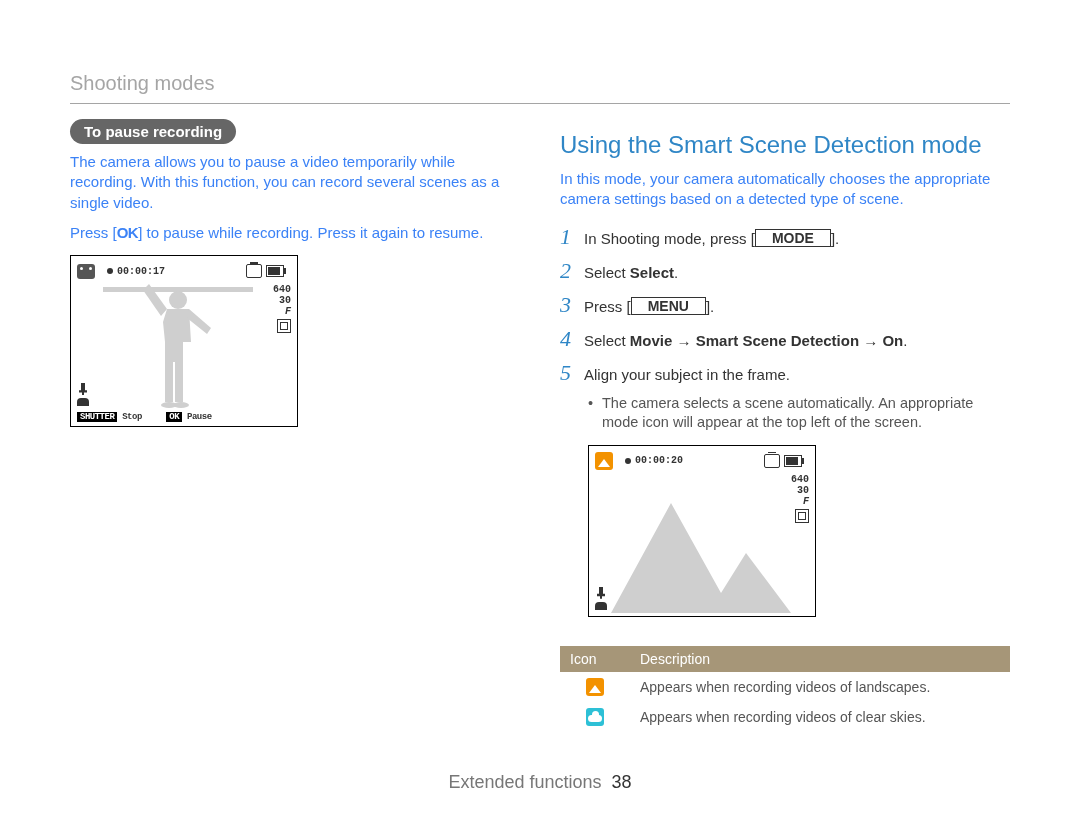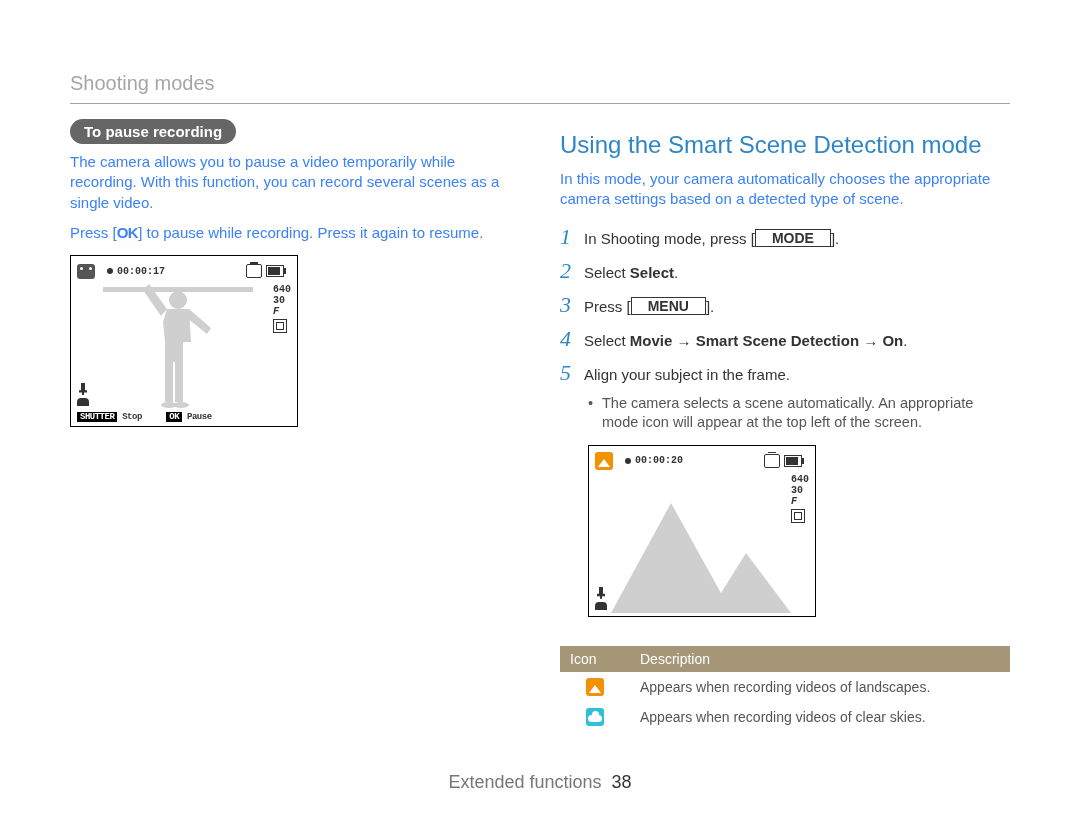--- a/index.html
+++ b/index.html
@@ -214,20 +214,21 @@
     left: 1px;
     top: 1px;
     bottom: 1px;
     width: 12px;
     background: #333;
   }
   .right-col {
     position: absolute;
     right: 6px;
     top: 28px;
+    text-align: right;
     font-family: "Courier New", monospace;
     font-size: 10px;
     font-weight: 700;
     line-height: 11px;
   }
   .focus-square {
     width: 12px;
     height: 12px;
     border: 1.5px solid #333;
     display: inline-block;

